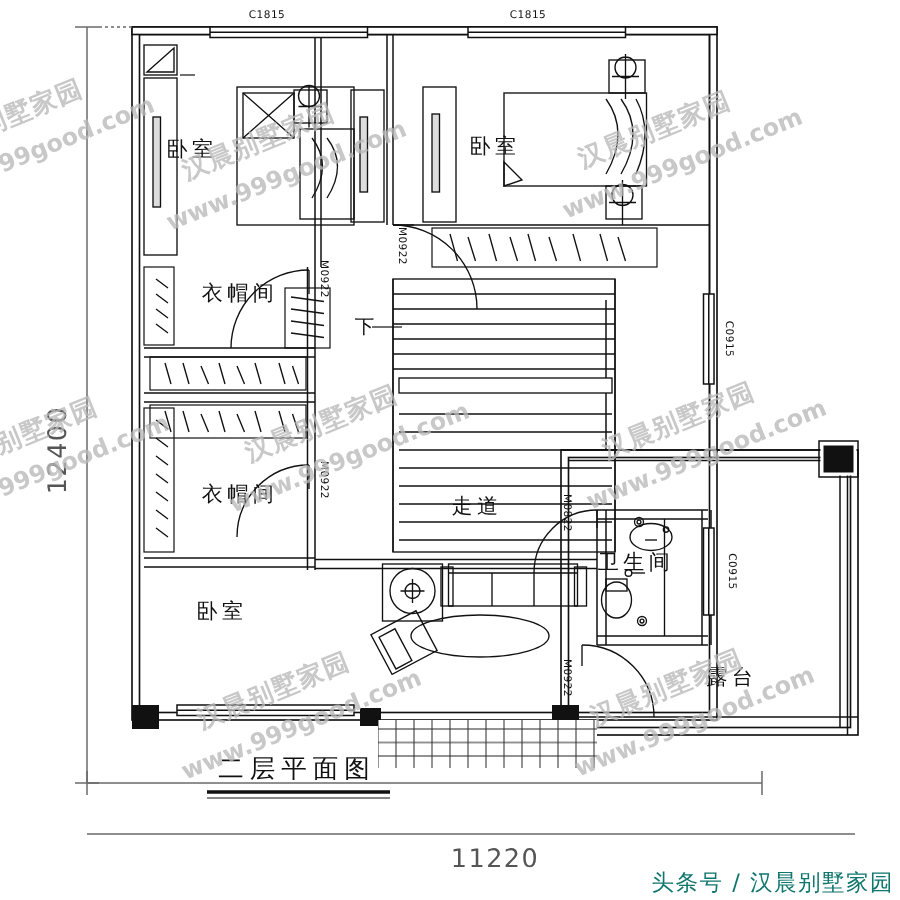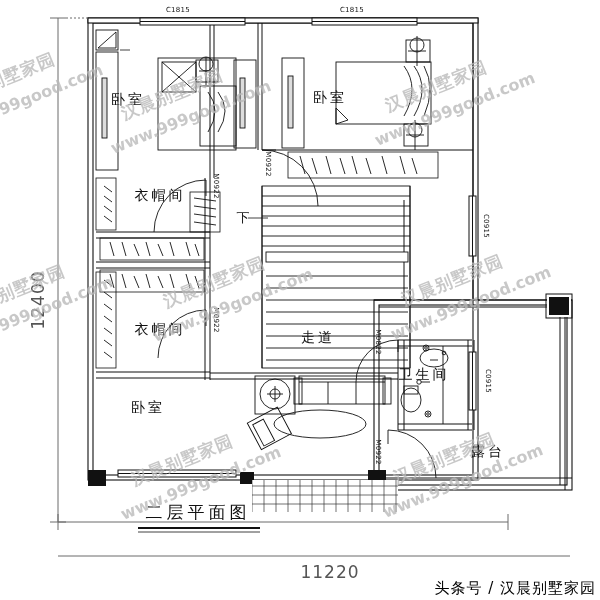--- a/index.html
+++ b/index.html
@@ -6,21 +6,21 @@
   body{width:600px;height:600px;overflow:hidden;
        font-family:"DejaVu Sans","Liberation Sans",sans-serif;}
   #stage{position:relative;width:600px;height:600px;background:#fff;}
   svg.plan{position:absolute;left:0;top:0;width:600px;height:600px;}
   .wm-layer{position:absolute;left:0;top:0;width:600px;height:600px;
             pointer-events:none;overflow:hidden;}
   .wm{position:absolute;transform:rotate(-22deg);transform-origin:left top;
       white-space:nowrap;color:#b9b9b9;opacity:.78;font-weight:bold;}
   .wm-cn{font-size:17px;letter-spacing:1px;}
   .wm-en{font-size:16px;letter-spacing:0px;}
-  .footer{position:absolute;right:4px;bottom:2px;font-size:15px;color:#000000;
+  .footer{position:absolute;right:4px;bottom:2px;font-size:15px;color:#0f766e;
           letter-spacing:1px;white-space:nowrap;}
   .lbl{font-size:13px;fill:#111;font-family:"DejaVu Sans",sans-serif;}
   .lbl-room{font-size:14px;letter-spacing:3px;}
   .tag{font-size:7px;fill:#111;letter-spacing:.3px;}
   .dimtxt{font-size:17px;fill:#555;letter-spacing:1px;}
 </style>
 </head>
 <body>
 
 <div id="stage">

